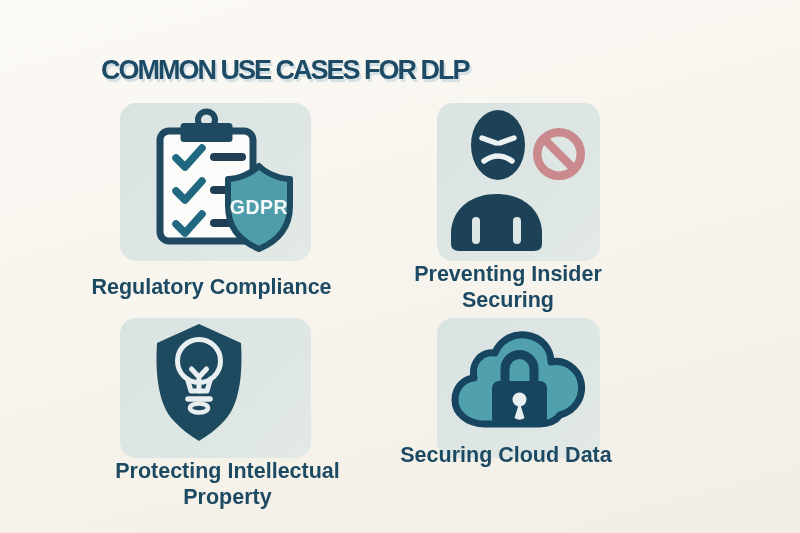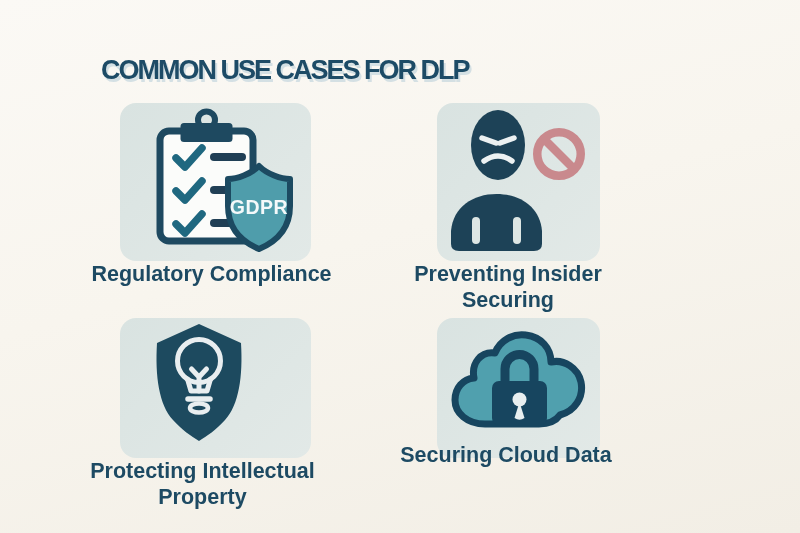--- a/index.html
+++ b/index.html
@@ -25,23 +25,23 @@
   }
   .tile svg{display:block;width:100%;height:100%;}
   .label{
     position:absolute;text-align:center;
     font-size:21.5px;line-height:26px;font-weight:700;color:#1d4a63;
   }
   .card1 .tile{left:120px;top:103px;width:183px;height:158px;}
   .card2 .tile{left:437px;top:103px;width:155px;height:158px;}
   .card3 .tile{left:120px;top:318px;width:183px;height:140px;}
   .card4 .tile{left:437px;top:318px;width:155px;height:140px;}
-  .card1 .label{left:61px;top:261px;width:301px;text-align:center;}
+  .card1 .label{left:61px;top:274px;width:301px;text-align:center;}
   .card2 .label{left:388px;top:261px;width:240px;}
-  .card3 .label{left:52px;top:458px;width:301px;}
+  .card3 .label{left:77px;top:458px;width:301px;}
   .card4 .label{left:376px;top:442px;width:260px;}
   .gdpr-text{
     font-family:"Liberation Sans", sans-serif;
     font-size:19.5px;font-weight:700;fill:#f4f9fa;letter-spacing:0.5px;
   }
 </style>
 </head>
 <body>
 
 <div class="canvas">

